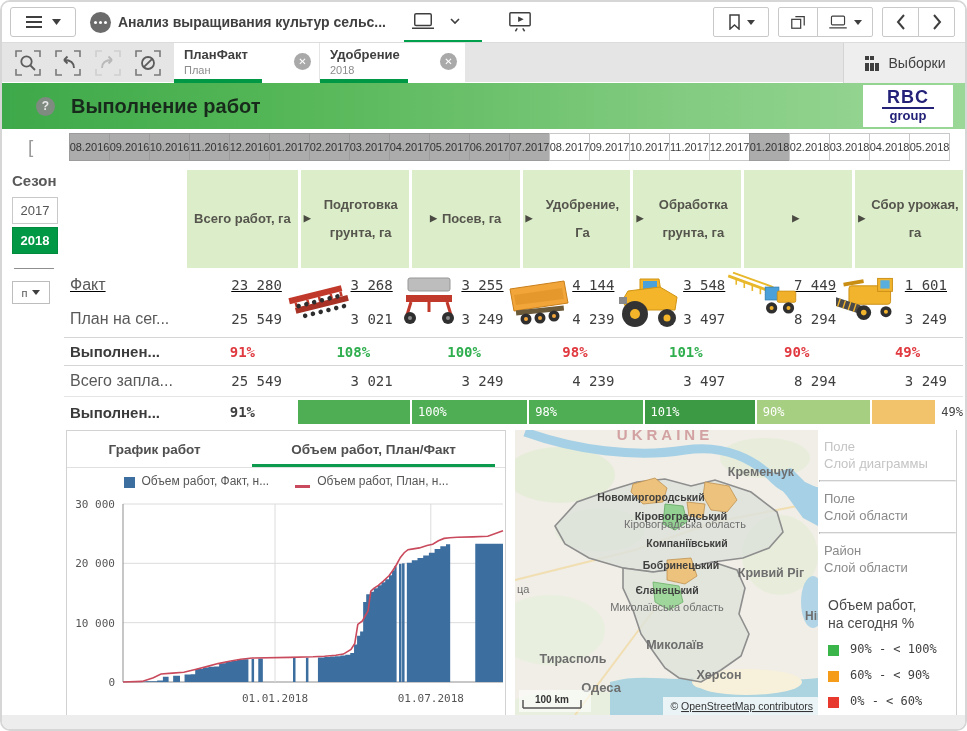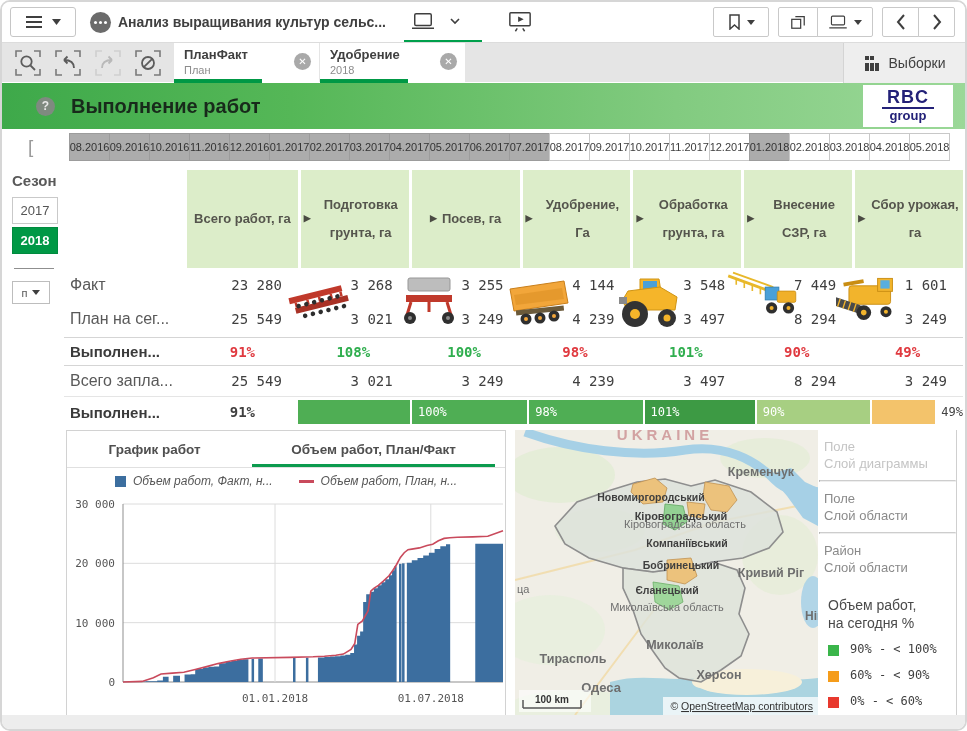--- a/index.html
+++ b/index.html
@@ -57,21 +57,21 @@
   .mini-filter{margin-top:12px;width:38px;height:23px;border:1px solid #bdbdbd;background:#fff;display:flex;align-items:center;justify-content:center;gap:5px;font-size:11px;color:#555;cursor:pointer;}
 
   
   .pivot{position:absolute;left:62px;top:164px;right:2px;height:262px;overflow:hidden;}
   .pr{display:grid;grid-template-columns:123px repeat(7,1fr);}
   .pv-head{margin-top:4px;height:98px;}
   .hcell{background:#dcedc9;border-left:3px solid #fff;display:flex;align-items:center;justify-content:center;text-align:center;font-size:13px;font-weight:700;color:#55554d;line-height:2.15;padding:0 3px;cursor:pointer;}
   .hcell.first{border-left:none;}
   .hcell .tri{font-size:9px;margin-right:5px;color:#4a4a42;}
   .hlabel{background:transparent;}
-  .r-fact{height:33px;align-items:center;}
+  .r-fact{height:33px;align-items:center;text-decoration:underline;}
   .r-plan{height:36px;align-items:center;}
   .r-pct{height:29px;align-items:center;border-top:1px solid #d5d5d5;border-bottom:1px solid #d5d5d5;}
   .r-total{height:31px;align-items:center;border-bottom:1px solid #e5e5e5;}
   .r-bars{height:30px;align-items:center;}
   .rlabel{font-size:16px;color:#595959;padding-left:6px;white-space:nowrap;overflow:hidden;}
   .rlabel.b{font-weight:700;font-size:15px;color:#3b3b3b;}
   .vcell{position:relative;text-align:right;padding-right:16px;font-family:"DejaVu Sans Mono",monospace;font-size:14px;color:#3f3f3f;white-space:nowrap;}
   .pcell{text-align:center;font-family:"DejaVu Sans Mono",monospace;font-size:14px;font-weight:700;}
   .m-icon{position:absolute;right:-58px;top:-6px;width:74px;height:60px;z-index:5;pointer-events:none;}
   .bar-track{grid-column:3/9;display:flex;gap:2px;align-items:center;height:24px;}
@@ -79,21 +79,21 @@
   .bar-end{font-family:"DejaVu Sans Mono",monospace;font-size:12px;color:#444;margin-left:4px;}
 
   
   .chart-card{position:absolute;left:64px;top:428px;width:440px;height:287px;border:1px solid #d2d2d2;background:#fff;}
   .tabs{display:flex;height:37px;border-bottom:1px solid #e0e0e0;}
   .tab{position:relative;display:flex;align-items:center;justify-content:center;font-size:13.5px;font-weight:700;color:#4f4f4f;cursor:pointer;}
   .tab.t1{flex:0 0 40%;}
   .tab.t2{flex:1;}
   .tab.active::after{content:"";position:absolute;left:10px;right:10px;bottom:0;height:3px;background:#0c9b4e;}
   .chart-legend{height:26px;display:flex;align-items:center;justify-content:center;gap:26px;font-size:12px;color:#565656;}
-  .cl-item{display:flex;align-items:center;gap:7px;font-style:italic;}
+  .cl-item{display:flex;align-items:flex-end;gap:7px;}
   .sq{width:11px;height:11px;background:#3c6e9f;display:inline-block;}
   .dash{width:15px;height:3px;background:#c94a5c;display:inline-block;}
   .chart-svg{display:block;margin-top:2px;}
   .tick{font-family:"DejaVu Sans Mono",monospace;font-size:11px;fill:#555;}
 
   
   .map-card{position:absolute;left:513px;top:428px;width:303px;height:285px;overflow:hidden;background:#fde047;cursor:grab;}
 
   
   .side-panel{position:absolute;left:817px;top:428px;width:138px;height:285px;background:#fff;border-right:1px solid #cfcfcf;}
@@ -328,21 +328,20 @@
         <div class="hcell">
           <span class="tri">▶</span>
           <span>Удобрение, Га</span>
         </div>
         <div class="hcell">
           <span class="tri">▶</span>
           <span>Обработка грунта, га</span>
         </div>
         <div class="hcell">
           <span class="tri">▶</span>
-          <span>Внесение СЗР, га</span>
         </div>
         <div class="hcell">
           <span class="tri">▶</span>
           <span>Сбор урожая, га</span>
         </div>
       </div>
       <div class="pr r-fact">
         <div class="rlabel">Факт</div>
         <div class="vcell">23 280<div class="m-icon">
             <svg viewBox="0 0 74 60">

